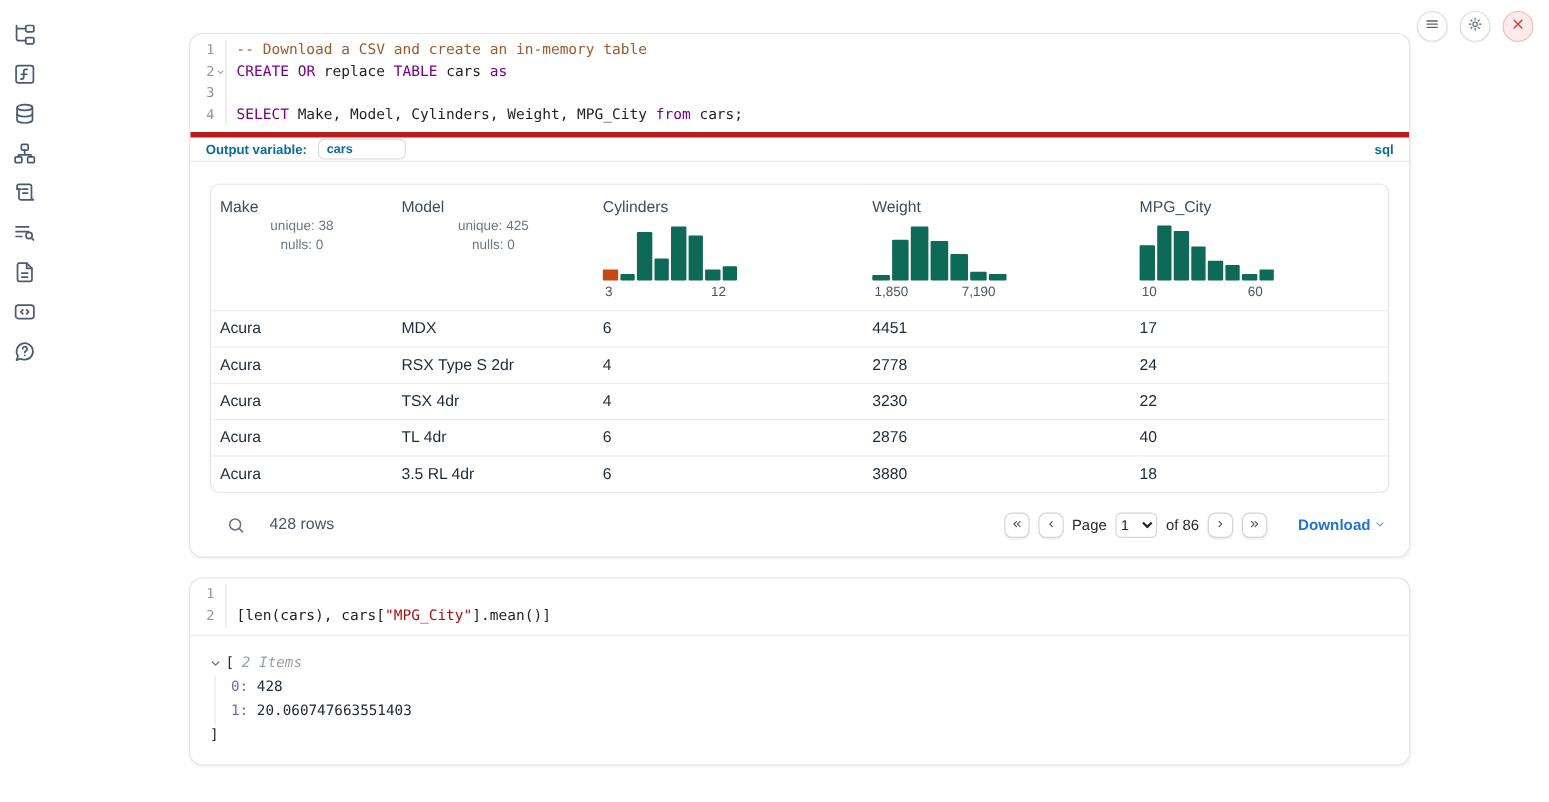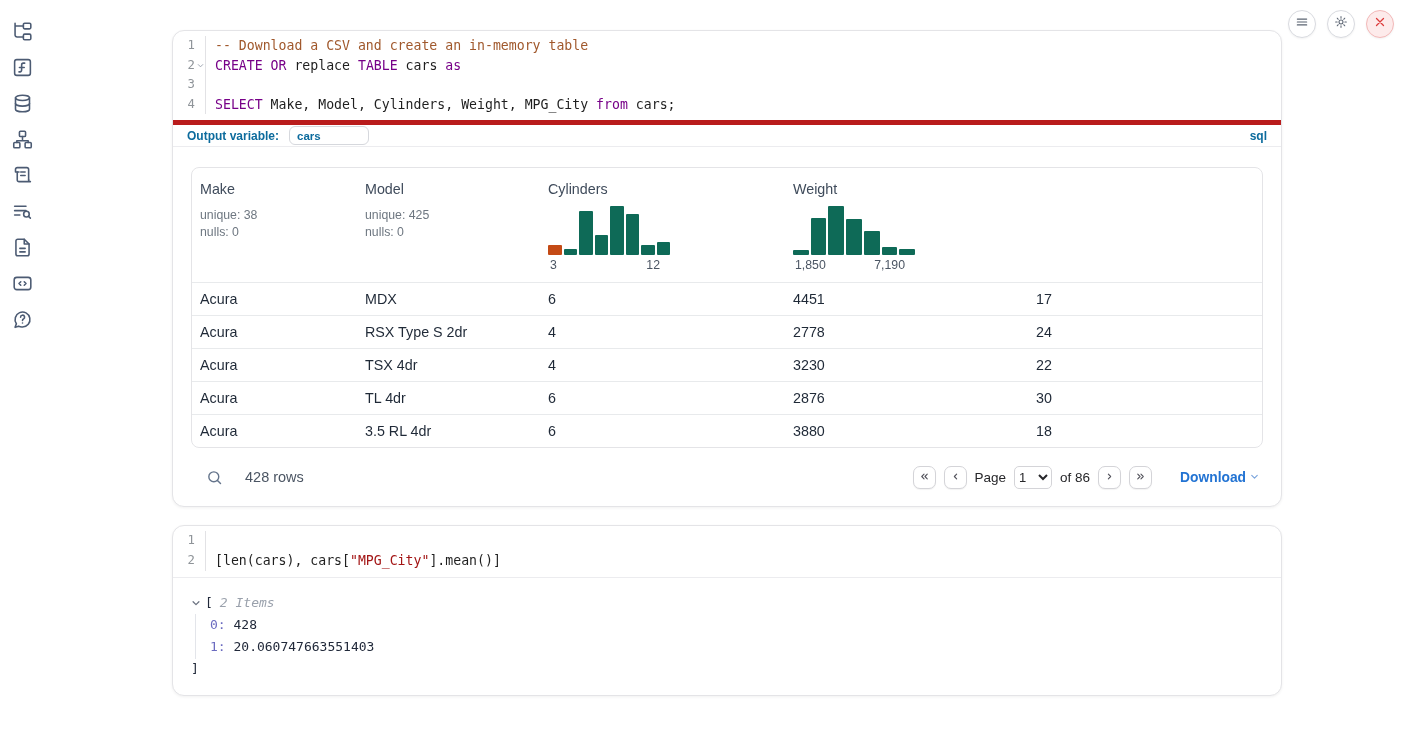--- a/index.html
+++ b/index.html
@@ -53,21 +53,21 @@
   .lang-badge { margin-left:auto; font-size:12px; font-weight:bold; color:var(--c-accent); }
 
   
   .cell-output { border-top:1px solid #ececef; padding:20px 18px 0 18px; }
 
   
   .data-table { border:1px solid var(--border); border-radius:8px; overflow:hidden; }
   .t-grid { display:grid; grid-template-columns:165px 183px 245px 243px 1fr; }
   .t-header .th-cell { padding:13px 8px 10px 8px; }
   .col-name { font-size:14.3px; color:var(--header-text); cursor:pointer; }
-  .col-stats { margin-top:10px; font-size:12.3px; color:var(--muted); line-height:1.35; }
+  .col-stats { font-size:12.3px; color:var(--muted); line-height:1.35;text-align:center; }
   .hist { margin-top:6px; width:122px; }
   .hist-bars { display:flex; align-items:flex-end; gap:2px; height:52px; }
   .hist-bar { flex:1 1 0; background:var(--c-green); border-radius:1px; }
   .hist-bar.first-hl { background:var(--c-orange); }
   .hist-labels { display:flex; justify-content:space-between; padding:3px 10px 0 2px;
     font-size:12.3px; color:#4b5563; }
   .t-row { height:33px; border-top:1px solid var(--row-border); align-items:center; }
   .t-row .td { padding:0 8px; font-size:14.3px; color:var(--cell-text); white-space:nowrap; }
 
   
@@ -264,20 +264,39 @@
                   <span class="hist-bar" style="height: 47%;"></span>
                   <span class="hist-bar" style="height: 16%;"></span>
                   <span class="hist-bar" style="height: 13%;"></span>
                 </div>
                 <div class="hist-labels">
                   <span>1,850</span>
                   <span>7,190</span>
                 </div>
               </div>
             </div>
+            <div class="th-cell">
+              <div class="col-name">MPG_City</div>
+              <div class="hist">
+                <div class="hist-bars">
+                  <span class="hist-bar" style="height: 62%;"></span>
+                  <span class="hist-bar" style="height: 97%;"></span>
+                  <span class="hist-bar" style="height: 88%;"></span>
+                  <span class="hist-bar" style="height: 60%;"></span>
+                  <span class="hist-bar" style="height: 36%;"></span>
+                  <span class="hist-bar" style="height: 27%;"></span>
+                  <span class="hist-bar" style="height: 12%;"></span>
+                  <span class="hist-bar" style="height: 20%;"></span>
+                </div>
+                <div class="hist-labels">
+                  <span>10</span>
+                  <span>60</span>
+                </div>
+              </div>
+            </div>
           </div>
         <div id="table-body">
             <div class="t-grid t-row">
               <div class="td">Acura</div>
               <div class="td">MDX</div>
               <div class="td">6</div>
               <div class="td">4451</div>
               <div class="td">17</div>
             </div>
             <div class="t-grid t-row">
@@ -292,21 +311,21 @@
               <div class="td">TSX 4dr</div>
               <div class="td">4</div>
               <div class="td">3230</div>
               <div class="td">22</div>
             </div>
             <div class="t-grid t-row">
               <div class="td">Acura</div>
               <div class="td">TL 4dr</div>
               <div class="td">6</div>
               <div class="td">2876</div>
-              <div class="td">30</div>
+              <div class="td">40</div>
             </div>
             <div class="t-grid t-row">
               <div class="td">Acura</div>
               <div class="td">3.5 RL 4dr</div>
               <div class="td">6</div>
               <div class="td">3880</div>
               <div class="td">18</div>
             </div>
           </div>
       </div>

